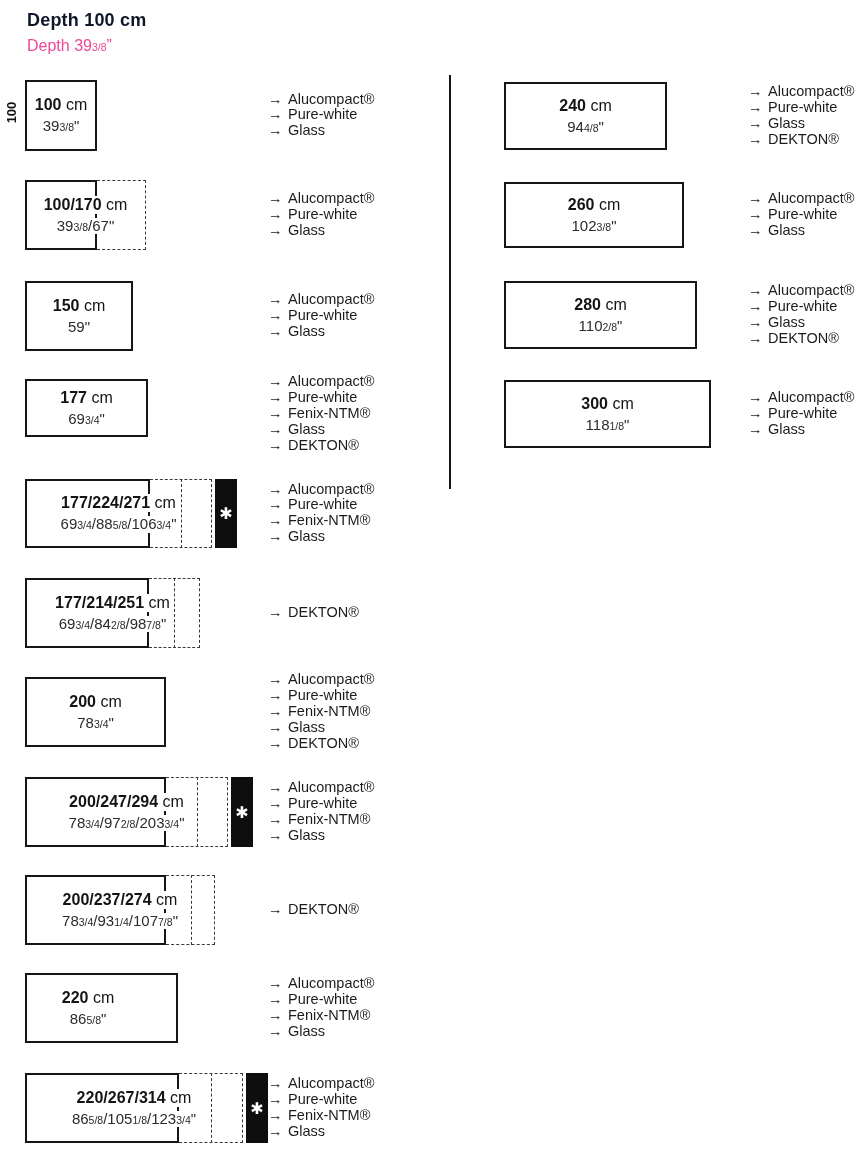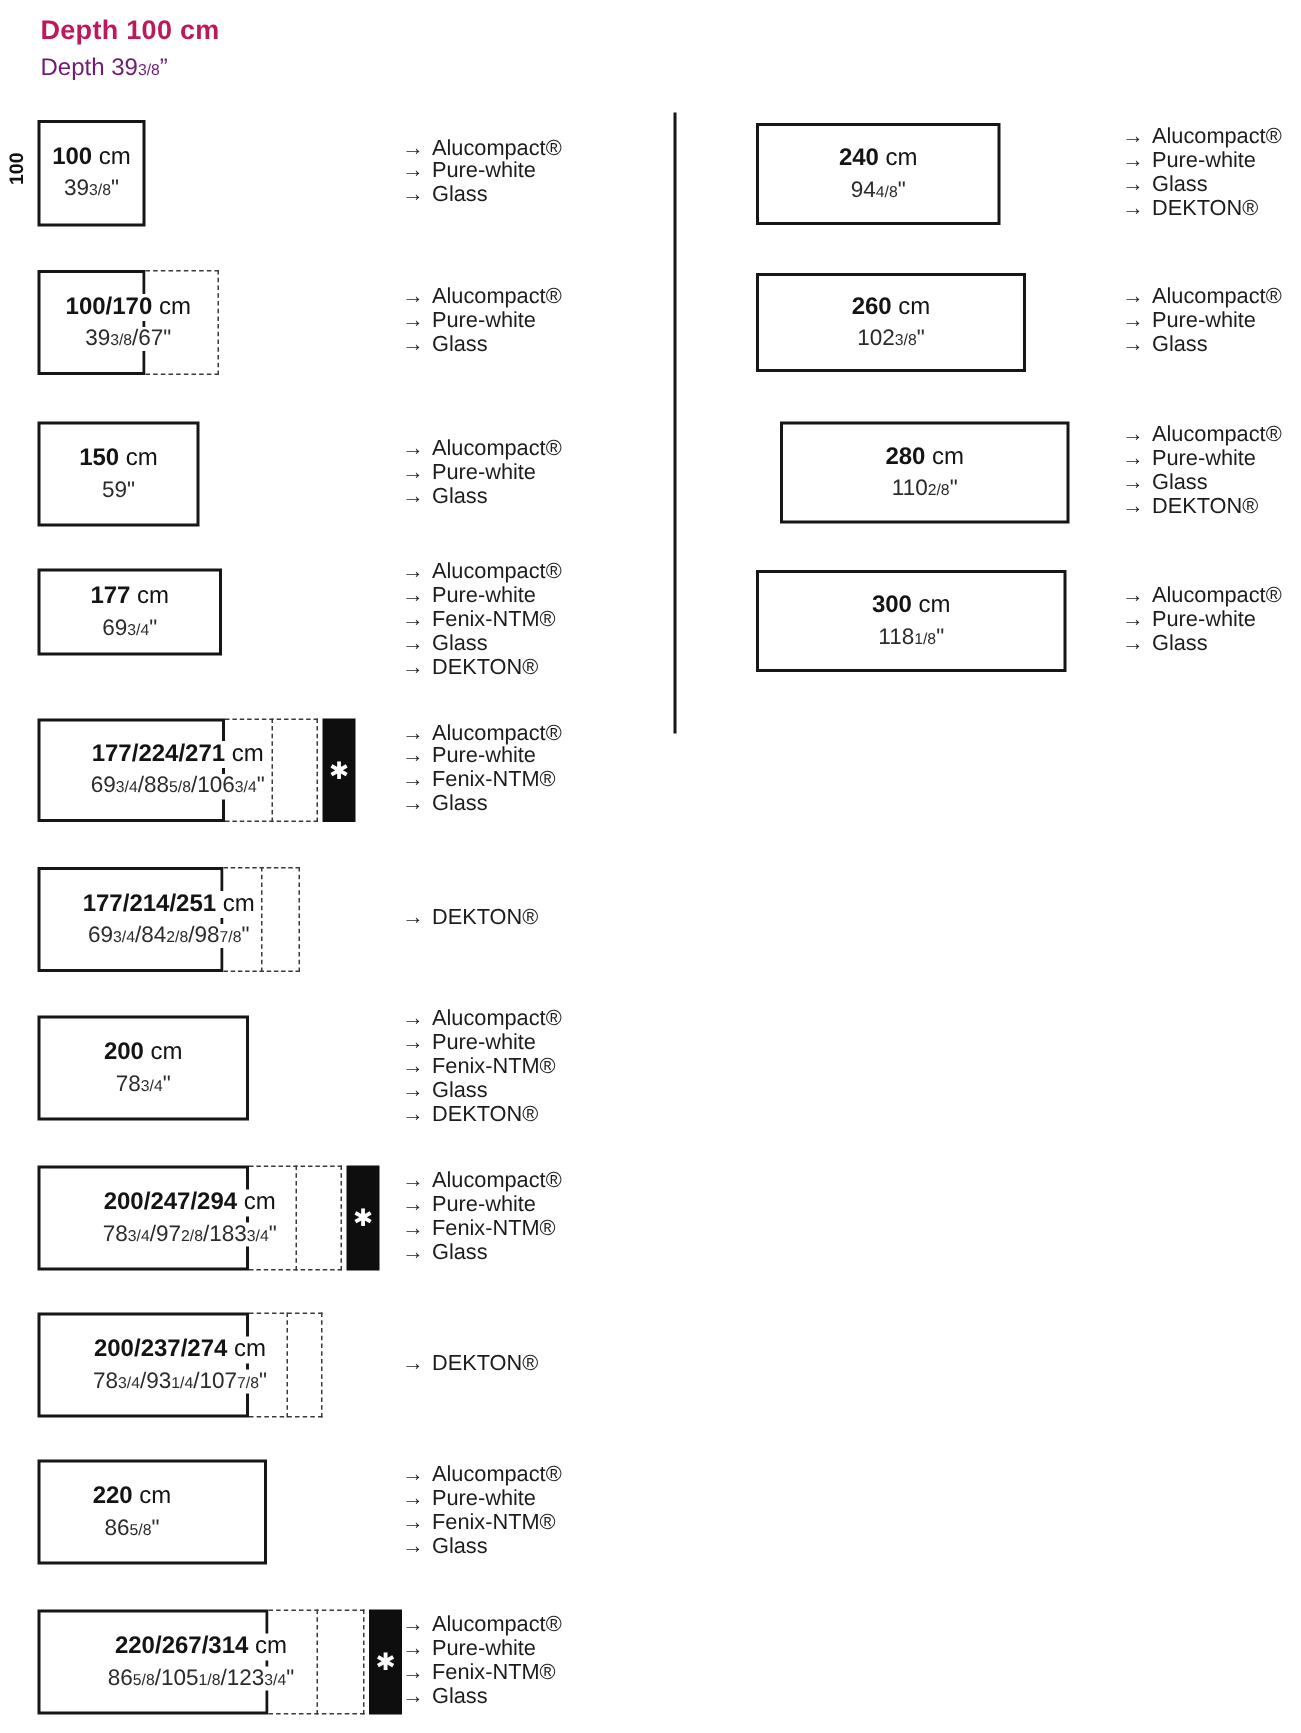--- a/index.html
+++ b/index.html
@@ -1,20 +1,20 @@
 <!DOCTYPE html>
 <html><head>
 <meta charset="utf-8">
 <style>
   html,body{margin:0;padding:0;background:#fff;}
   body{font-family:"Liberation Sans","DejaVu Sans",sans-serif;color:#1a1a1a;}
   .page{position:relative;width:867px;height:1155px;background:#ffffff;overflow:hidden;}
 
-  .title1{position:absolute;left:27px;top:10px;font-size:18px;font-weight:bold;letter-spacing:.2px;color:#be185d;}
-  .title2{position:absolute;left:27px;top:37px;font-size:16px;color:#701a75;}
+  .title1{position:absolute;left:27px;top:10px;font-size:18px;font-weight:bold;letter-spacing:.2px;color:#0f172a;}
+  .title2{position:absolute;left:27px;top:37px;font-size:16px;color:#ec4899;}
   .title2 .sm, .l2 .sm{font-size:10.5px;}
 
   .side-label{position:absolute;left:-1px;top:105px;width:24px;text-align:center;
     transform:rotate(-90deg);font-size:13px;font-weight:bold;color:#111;}
 
   .divider{position:absolute;width:2px;background:#161616;}
 
   .outline{position:absolute;}
   .solid{position:absolute;left:0;top:0;bottom:0;box-sizing:border-box;border:2px solid #161616;background:#fff;}
   .dash{position:absolute;top:0;bottom:0;box-sizing:border-box;
@@ -210,21 +210,21 @@
       </div>
       <div class="outline" style="left: 25px; top: 777px; width: 228px; height: 70px;">
         <div class="solid" style="width: 141px;"></div>
         <div class="dash" style="left: 141px; width: 62px;"></div>
         <div class="dashmid" style="left: 172px;"></div>
         <div class="star" style="left: 206px; width: 22px;">
           <span>✱</span>
         </div>
         <div class="label" style="width: 203px;">
           <div class="l1"><b>200/247/294</b> cm</div>
-          <div class="l2"><span>78</span><span class="sm">3/4</span><span>/97</span><span class="sm">2/8</span><span>/183</span><span class="sm">3/4</span><span>"</span></div>
+          <div class="l2"><span>78</span><span class="sm">3/4</span><span>/97</span><span class="sm">2/8</span><span>/203</span><span class="sm">3/4</span><span>"</span></div>
         </div>
       </div>
       <div class="mats" style="left: 268px; top: 812px;">
         <div class="mat">
           <span class="arrow">→</span>
           <span>Alucompact®</span>
         </div>
         <div class="mat">
           <span class="arrow">→</span>
           <span>Pure-white</span>
@@ -347,21 +347,21 @@
         </div>
         <div class="mat">
           <span class="arrow">→</span>
           <span>Pure-white</span>
         </div>
         <div class="mat">
           <span class="arrow">→</span>
           <span>Glass</span>
         </div>
       </div>
-      <div class="outline" style="left: 504px; top: 281px; width: 153px; height: 68px; margin-left: 16px;">
+      <div class="outline" style="left: 504px; top: 281px; width: 153px; height: 68px;">
         <div class="solid" style="width: 193px;"></div>
         <div class="label" style="width: 193px;">
           <div class="l1"><b>280</b> cm</div>
           <div class="l2"><span>110</span><span class="sm">2/8</span><span>"</span></div>
         </div>
       </div>
       <div class="mats" style="left: 748px; top: 315px;">
         <div class="mat">
           <span class="arrow">→</span>
           <span>Alucompact®</span>

